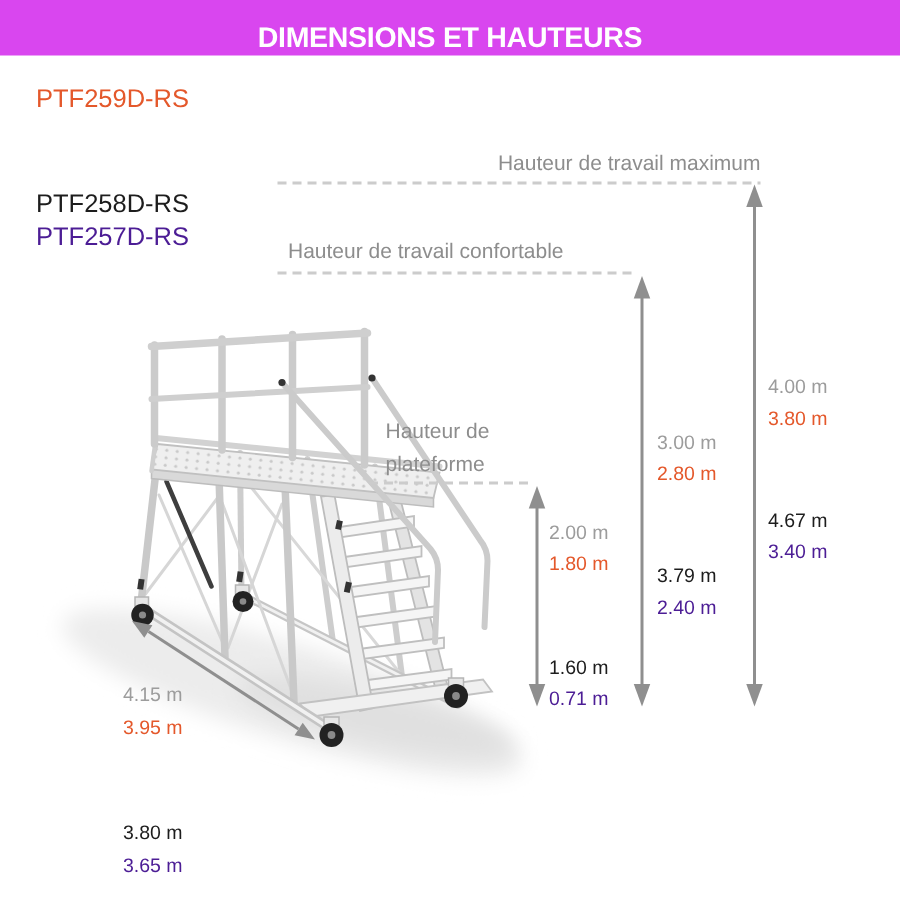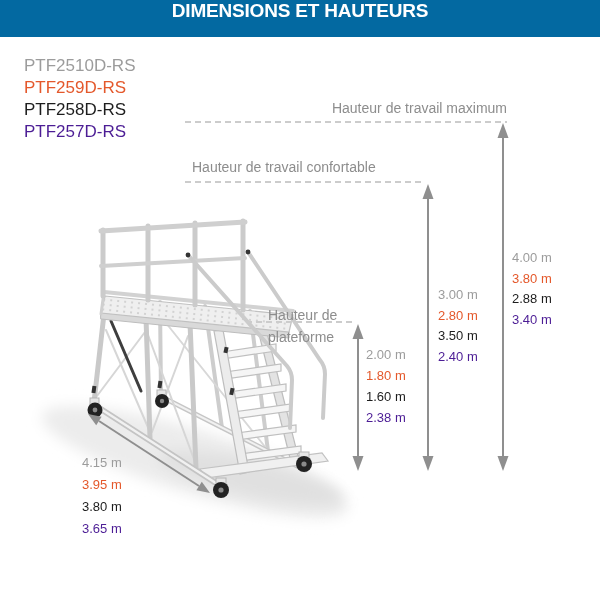--- a/index.html
+++ b/index.html
@@ -2,38 +2,38 @@
 <html><head>
 <meta charset="utf-8">
 <style>
   html,body{margin:0;padding:0;background:#fff;}
   .stage{
     position:relative;width:600px;height:600px;background:#ffffff;overflow:hidden;
     font-family:"Liberation Sans","DejaVu Sans",sans-serif;
   }
   .header{
     position:absolute;left:0;top:0;width:600px;height:37px;
-    background:#0369a1;display:flex;align-items:flex-start;justify-content:center;
+    background:#d946ef;display:flex;align-items:flex-end;justify-content:center;
   }
   .header-title{
     color:#ffffff;font-size:19px;font-weight:bold;letter-spacing:-0.2px;
   }
   .codes{position:absolute;left:24px;top:55px;line-height:22px;font-size:17px;font-weight:500;}
   .label{position:absolute;color:#8D8D8D;font-size:14px;}
   .label-max{left:230px;top:100px;width:277px;text-align:right;}
   .label-conf{left:192px;top:159px;}
-  .label-plat{left:268px;top:276px;line-height:22px;margin-top:28px;}
+  .label-plat{left:257px;top:276px;line-height:22px;}
   .vals{position:absolute;font-size:13px;}
   .vals-plat{left:366px;top:344px;line-height:21px;}
   .vals-conf{left:438px;top:285px;line-height:20.5px;}
   .vals-max{left:512px;top:248px;line-height:20.5px;}
   .vals-len{left:82px;top:452px;line-height:22px;}
   .c0{color:#9C9C9C;}
   .c1{color:#E4582B;}
-  .c2{color:#1D1D1D;}
+  .c2{color:#1D1D1D;margin-top:48px;}
   .c3{color:#4c1d95;}
   svg.scene{position:absolute;left:0;top:0;z-index:0;}
   .txt{z-index:2;}
 </style>
 </head>
 <body>
 
 <div class="stage">
 
   <div class="header txt">
@@ -173,51 +173,50 @@
         <g>
           <line x1="99" y1="421" x2="199" y2="486"></line>
           <polygon points="88,414 96.2,425.2 101.6,416.8" stroke="none"></polygon>
           <polygon points="210,493 196.4,490.2 201.8,481.8" stroke="none"></polygon>
         </g>
       </g>
     </g>
   </svg>
 
   <div class="codes txt">
-    <div class="c0">PTF2510D-RS</div>
     <div class="c1">PTF259D-RS</div>
     <div class="c2">PTF258D-RS</div>
     <div class="c3">PTF257D-RS</div>
   </div>
 
   <div class="label label-max txt">Hauteur de travail maximum</div>
   <div class="label label-conf txt">Hauteur de travail confortable</div>
   <div class="label label-plat txt">
     <div>Hauteur de</div>
     <div>plateforme</div>
   </div>
 
   <div class="vals vals-plat txt">
     <div class="c0">2.00 m</div>
     <div class="c1">1.80 m</div>
     <div class="c2">1.60 m</div>
-    <div class="c3">2.38 m</div>
+    <div class="c3">0.71 m</div>
   </div>
 
   <div class="vals vals-conf txt">
     <div class="c0">3.00 m</div>
     <div class="c1">2.80 m</div>
-    <div class="c2">3.50 m</div>
+    <div class="c2">3.79 m</div>
     <div class="c3">2.40 m</div>
   </div>
 
   <div class="vals vals-max txt">
     <div class="c0">4.00 m</div>
     <div class="c1">3.80 m</div>
-    <div class="c2">2.88 m</div>
+    <div class="c2">4.67 m</div>
     <div class="c3">3.40 m</div>
   </div>
 
   <div class="vals vals-len txt">
     <div class="c0">4.15 m</div>
     <div class="c1">3.95 m</div>
     <div class="c2">3.80 m</div>
     <div class="c3">3.65 m</div>
   </div>
 

